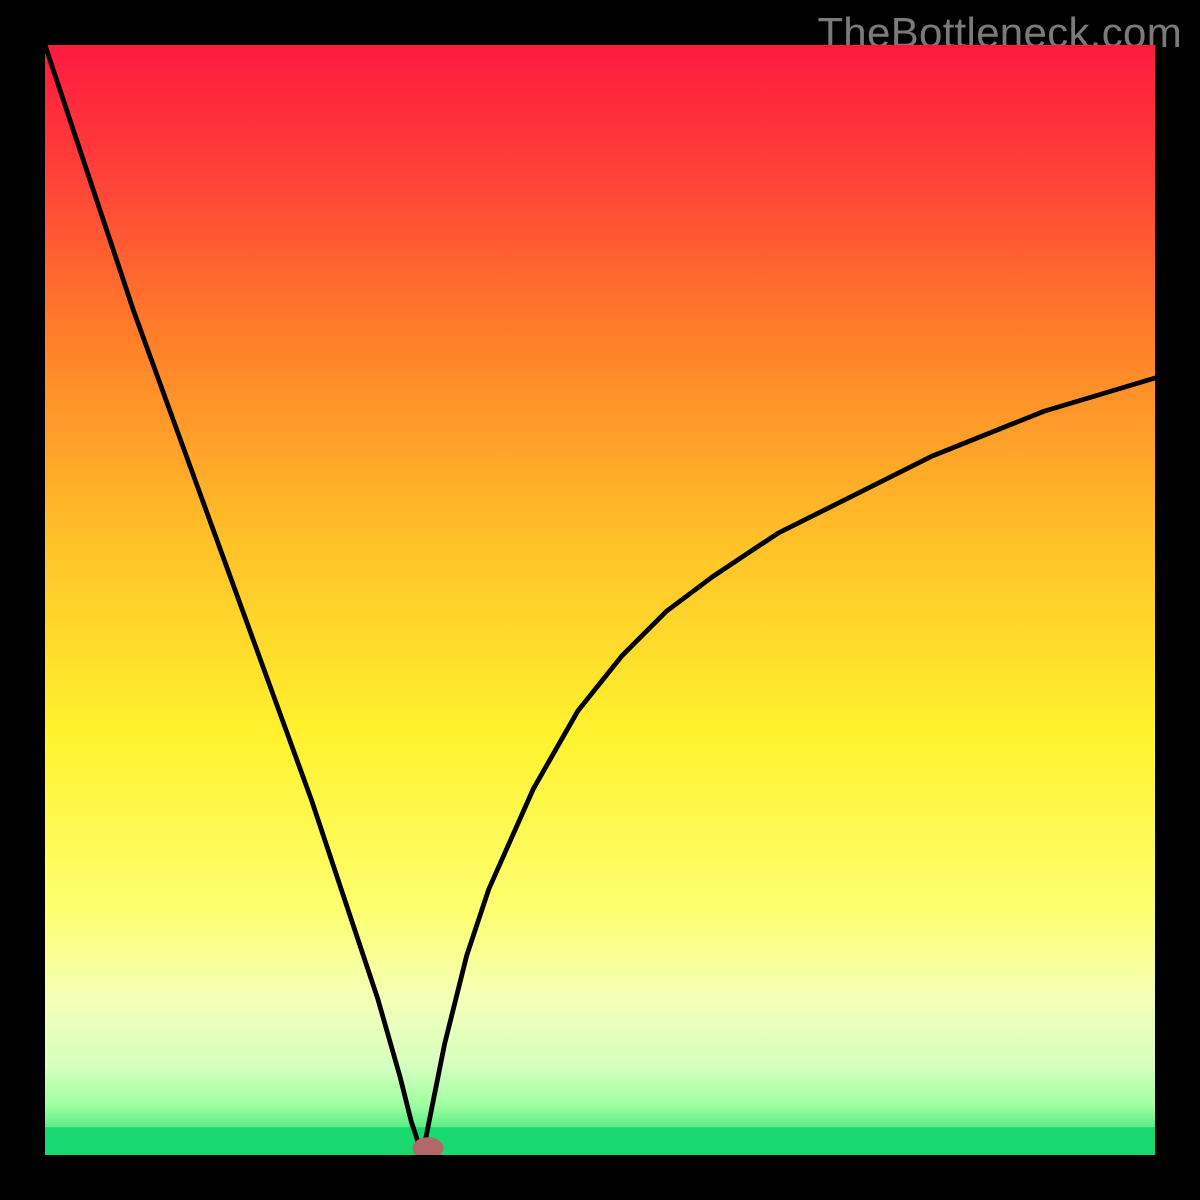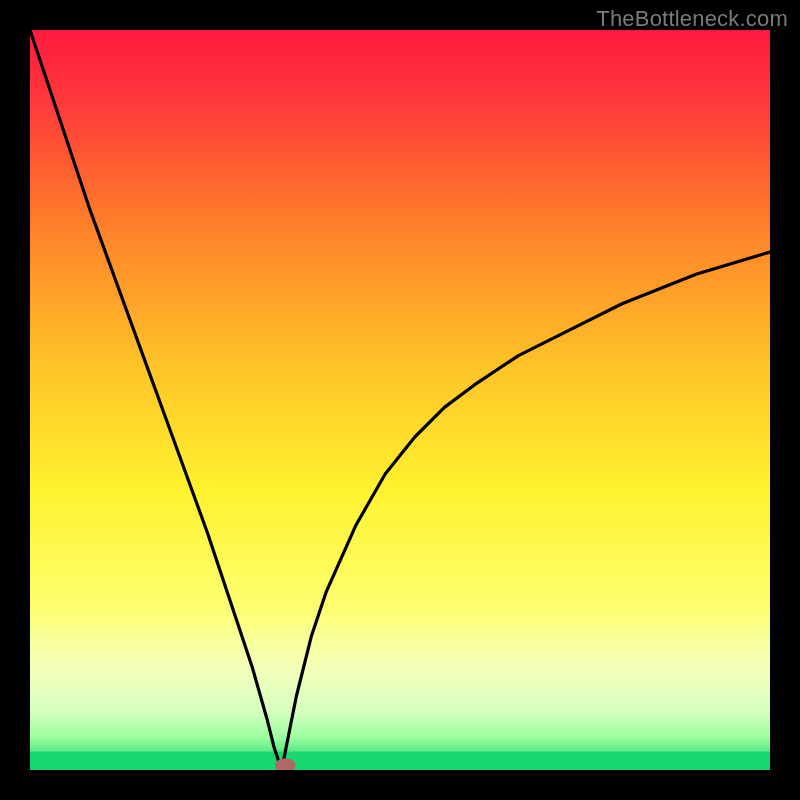--- a/index.html
+++ b/index.html
@@ -22,21 +22,21 @@
     left: 30px;
     top: 30px;
     width: 740px;
     height: 740px;
   }
   .watermark {
     position: absolute;
     top: 6px;
     right: 12px;
     color: #7a7a7a;
-    font-size: 22px;
+    font-size: 28px;
     font-weight: 400;
     letter-spacing: 0.2px;
     user-select: none;
   }
 </style>
 </head>
 <body>
 
 <div class="frame">
   <div class="watermark">TheBottleneck.com</div>

